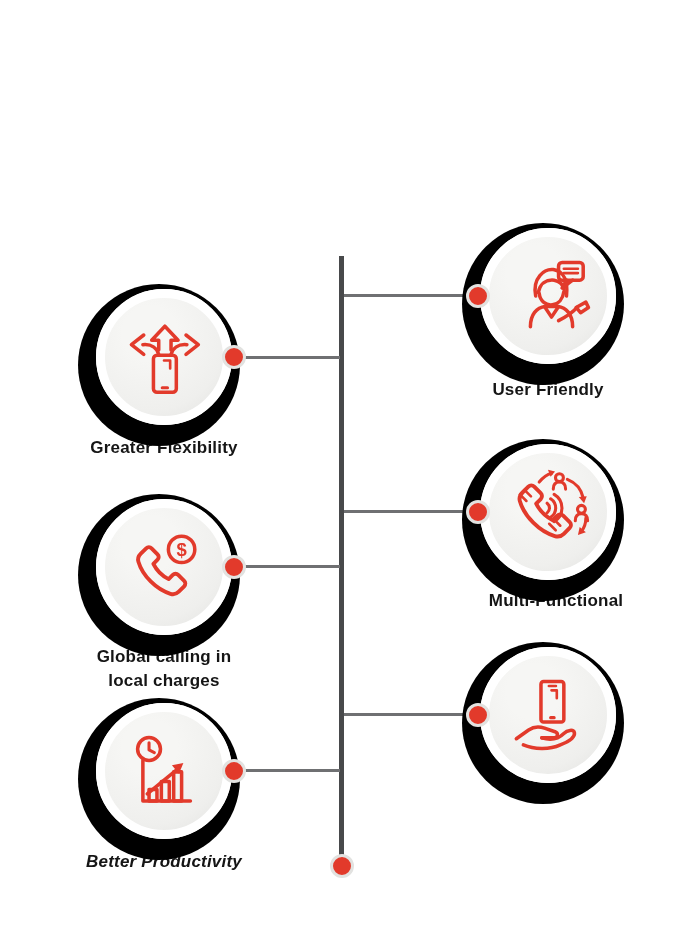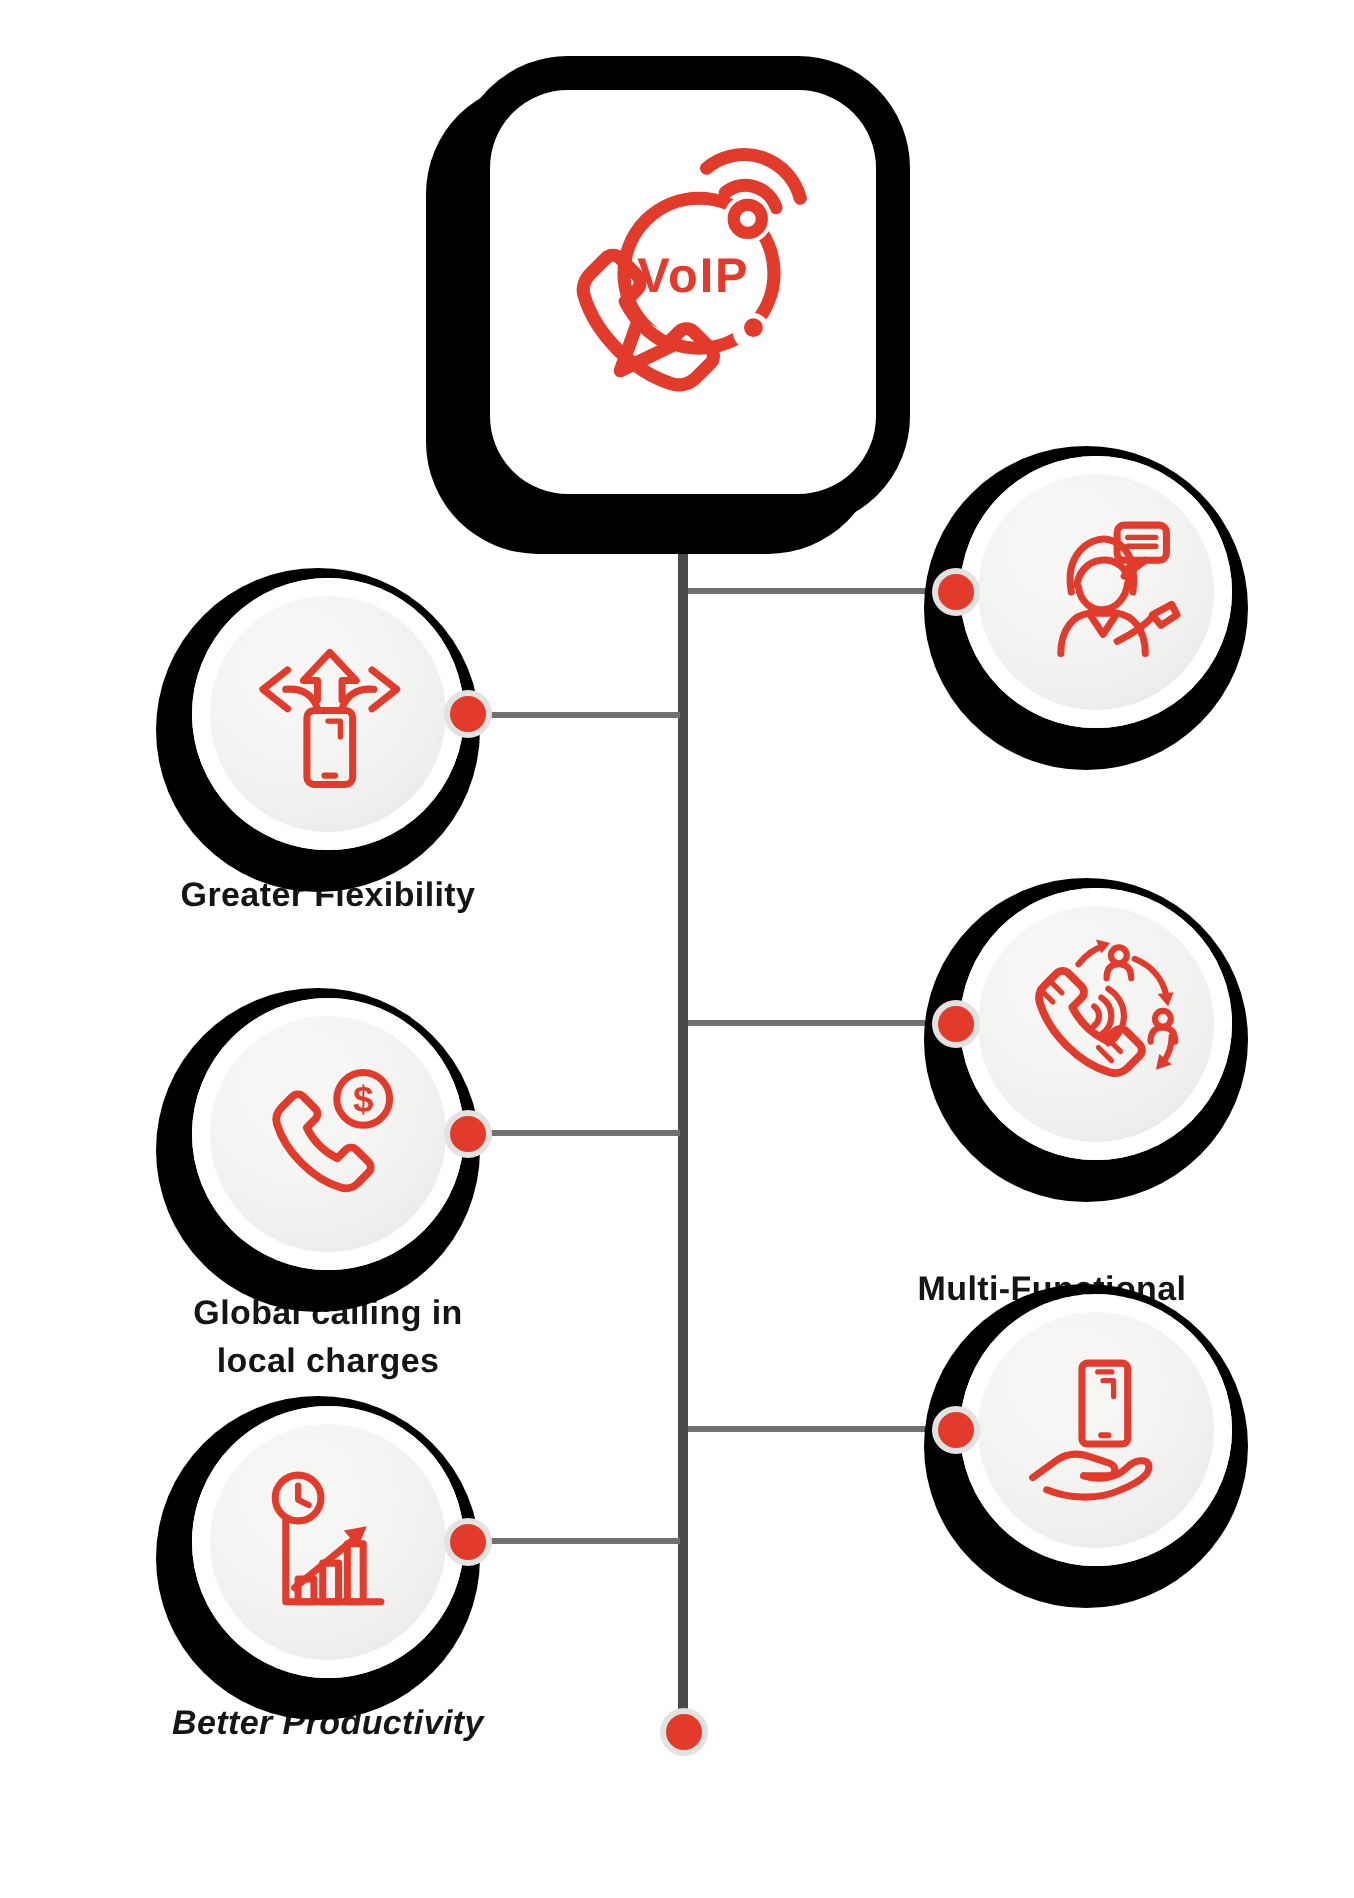--- a/index.html
+++ b/index.html
@@ -40,21 +40,21 @@
   .d-r1{left:466px;top:284px;} .d-r2{left:466px;top:500px;} .d-r3{left:466px;top:703px;}
   .d-end{left:330px;top:854px;}
 
   
   .label{position:absolute;font-size:17px;font-weight:700;color:var(--labelColor);
          text-align:center;letter-spacing:.2px;z-index:2;line-height:24px;}
   .t-l1{left:64px;top:436px;width:200px;}
   .t-l2{left:79px;top:645px;width:170px;}
   .t-l3{left:64px;top:850px;width:200px;font-style:italic;}
   .t-r1{left:448px;top:378px;width:200px;}
-  .t-r2{left:426px;top:589px;width:200px;margin-top:44px;}
+  .t-r2{left:456px;top:589px;width:200px;}
   .t-r3{left:448px;top:794px;width:200px;}
 
   
   svg .st{stroke:var(--red);fill:none;stroke-linecap:round;stroke-linejoin:round;}
   svg .fillred{fill:var(--red);stroke:none;}
   svg .fillwhite{fill:#fff;stroke:none;}
   svg .tailw{fill:#fff;stroke:var(--red);stroke-linejoin:round;}
   svg text{font-family:"Liberation Sans","DejaVu Sans",sans-serif;font-weight:bold;}
 </style>
 </head>
@@ -63,43 +63,20 @@
 <div class="canvas">
 
   <div class="trunk"></div>
   <div class="branch b-r1"></div>
   <div class="branch b-l1"></div>
   <div class="branch b-r2"></div>
   <div class="branch b-l2"></div>
   <div class="branch b-r3"></div>
   <div class="branch b-l3"></div>
 
-  <div class="hub">
-    <svg width="150" height="150" viewBox="0 0 160 160">
-
-      <path class="st" stroke-width="7" d="M102,27 A17,17 0 0 1 129,35"></path>
-      <path class="st" stroke-width="7" d="M92,14 A31,31 0 0 1 142,30"></path>
-
-      <circle class="st" stroke-width="7" cx="88" cy="70" r="40"></circle>
-
-      <circle class="fillwhite" cx="116" cy="101" r="10"></circle>
-      <circle class="fillred" cx="117" cy="99" r="5"></circle>
-
-      <path class="tailw" stroke-width="7" d="M56,94 L46,122 L79,106"></path>
-
-      <circle class="fillwhite" cx="114" cy="41" r="13"></circle>
-      <circle class="st" stroke-width="6.5" cx="114" cy="41" r="7.5"></circle>
-
-      <text x="85" y="80" class="fillred" font-size="26" letter-spacing="1" text-anchor="middle">VoIP</text>
-
-      <g transform="translate(10,56) scale(0.88)">
-        <path class="st" stroke-width="8" d="M23,16 L32,7 C34.5,4.5 38.5,4.5 41,7 L51,17 C53.5,19.5 53.5,23.5 51,26 L44,33 C49.5,44 58.5,53 69.5,58.5 L76.5,51.5 C79,49 83,49 85.5,51.5 L95.5,61.5 C98,64 98,68 95.5,70.5 L86.5,79.5 C83,83 77.5,84.5 72.5,83 C49,76 26,53 19,29.5 C17.5,24.5 19.5,19.5 23,16 Z"></path>
-      </g>
-    </svg>
-  </div>
 
   <div class="circle c-l1">
     <svg width="88" height="88" viewBox="0 0 100 100">
       <rect class="st" stroke-width="4" x="38" y="48" width="26" height="42" rx="4"></rect>
       <path class="st" stroke-width="3" d="M50,54 H57 V63"></path>
       <path class="st" stroke-width="3.5" d="M48,85 H54"></path>
       <path class="st" stroke-width="4" d="M44,42 V31 H36 L51,15 L66,31 H58 V42"></path>
       <path class="st" stroke-width="4" d="M27,25 L13,36 L27,47"></path>
       <path class="st" stroke-width="4" d="M26,36 C36,35 42,40 44,47"></path>
       <path class="st" stroke-width="4" d="M75,25 L89,36 L75,47"></path>
@@ -183,15 +160,16 @@
   <div class="dot d-l1"></div>
   <div class="dot d-r2"></div>
   <div class="dot d-l2"></div>
   <div class="dot d-r3"></div>
   <div class="dot d-l3"></div>
   <div class="dot d-end"></div>
 
   <div class="label t-l2">Global calling in local charges</div>
   <div class="label t-l1">Greater Flexibility</div>
   <div class="label t-l3">Better Productivity</div>
+  <div class="label t-r1">User Friendly</div>
   <div class="label t-r2">Multi-Functional</div>
 
 </div>
 
 </body></html>

